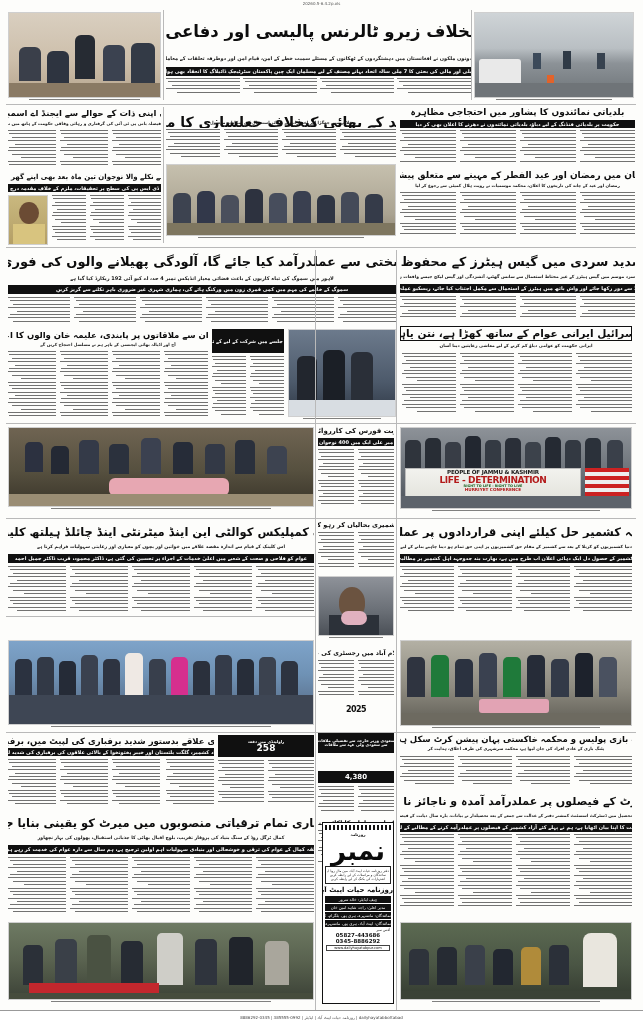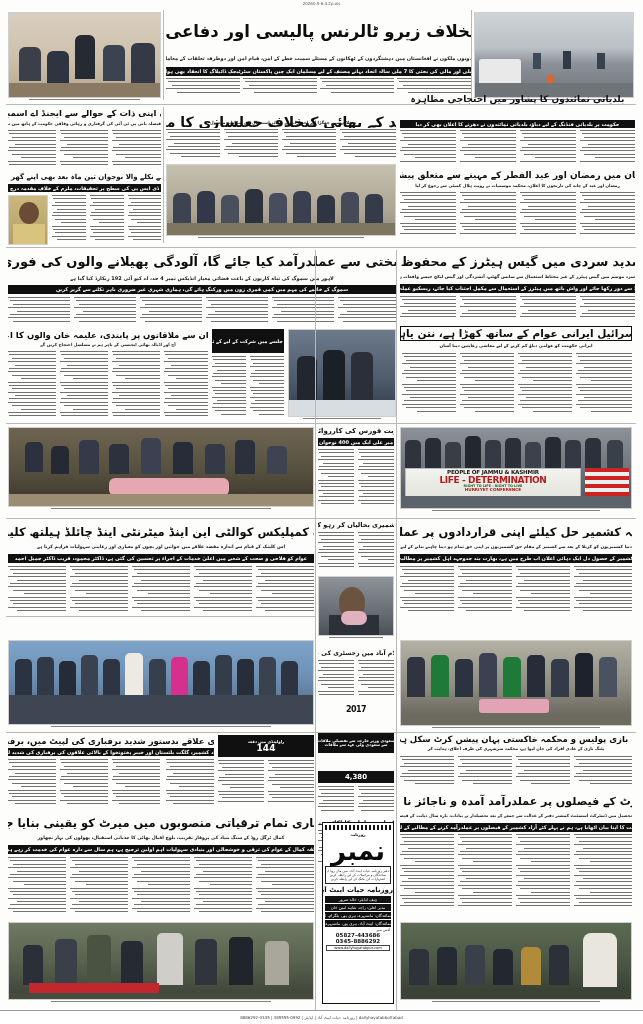--- a/index.html
+++ b/index.html
@@ -285,21 +285,21 @@
       <div class="ln s3"></div>
       <div class="ln s2"></div>
       <div class="ln s1"></div>
       <div class="ln s4"></div>
       <div class="ln s3"></div>
       <div class="ln s1"></div>
       <div class="ln s2"></div>
       <div class="ln s5"></div>
     </div>
 
-  <div class="nast hl" style="left:400px;top:94px;width:235px;height:12px;font-size:9px;">بلدیاتی نمائندوں کا پشاور میں احتجاجی مظاہرہ</div>
+  <div class="nast hl" style="left:400px;top:107px;width:235px;height:12px;font-size:9px;">بلدیاتی نمائندوں کا پشاور میں احتجاجی مظاہرہ</div>
   <div class="banner" style="left:400px;top:120px;width:235px;height:8px;">حکومت پر بلدیاتی فنڈنگ کے لیے دباؤ، بلدیاتی نمائندوں نے دھرنے کا اعلان بھی کر دیا</div>
   <div class="body-col" style="left:400px;top:130px;width:56px;height:35px;">
       <div class="ln s1"></div>
       <div class="ln s3"></div>
       <div class="ln s2"></div>
       <div class="ln s1"></div>
       <div class="ln s4"></div>
       <div class="ln s3"></div>
       <div class="ln s1"></div>
       <div class="ln s2"></div>
@@ -1160,21 +1160,21 @@
       <div class="ln s4"></div>
       <div class="ln s3"></div>
       <div class="ln s1"></div>
       <div class="ln s2"></div>
       <div class="ln s5"></div>
       <div class="ln s1"></div>
       <div class="ln s3"></div>
     </div>
 
   <div class="nast hl" style="left:318px;top:704px;width:76px;height:12px;font-size:8px;">
-    <span class="num">2017</span>
+    <span class="num">2025</span>
   </div>
 
   <div class="hrule" style="left:6px;top:732px;width:630px;"></div>
 
   <div class="nast hl" style="left:8px;top:735px;width:206px;height:12px;font-size:8.5px;">پہاڑی علاقے بدستور شدید برفباری کی لپیٹ میں، برفباری</div>
   <div class="banner" style="left:8px;top:748px;width:206px;height:8px;">آزاد کشمیر، گلگت بلتستان اور خیبر پختونخوا کے بالائی علاقوں کی برفباری کی شدید لہر</div>
   <div class="body-col" style="left:8px;top:759px;width:48px;height:48px;">
       <div class="ln s1"></div>
       <div class="ln s3"></div>
       <div class="ln s2"></div>
@@ -1234,21 +1234,21 @@
       <div class="ln s5"></div>
       <div class="ln s1"></div>
       <div class="ln s3"></div>
       <div class="ln s2"></div>
       <div class="ln s1"></div>
       <div class="ln s4"></div>
     </div>
 
   <div class="banner" style="left:218px;top:735px;width:96px;height:22px;flex-direction:column;">
     <span style="font-size:4px;">راولپنڈی میں دفعہ</span>
-    <span class="num" style="font-size:9px;">144</span>
+    <span class="num" style="font-size:9px;">258</span>
   </div>
   <div class="body-col" style="left:218px;top:760px;width:46px;height:46px;">
       <div class="ln s1"></div>
       <div class="ln s3"></div>
       <div class="ln s2"></div>
       <div class="ln s1"></div>
       <div class="ln s4"></div>
       <div class="ln s3"></div>
       <div class="ln s1"></div>
       <div class="ln s2"></div>

